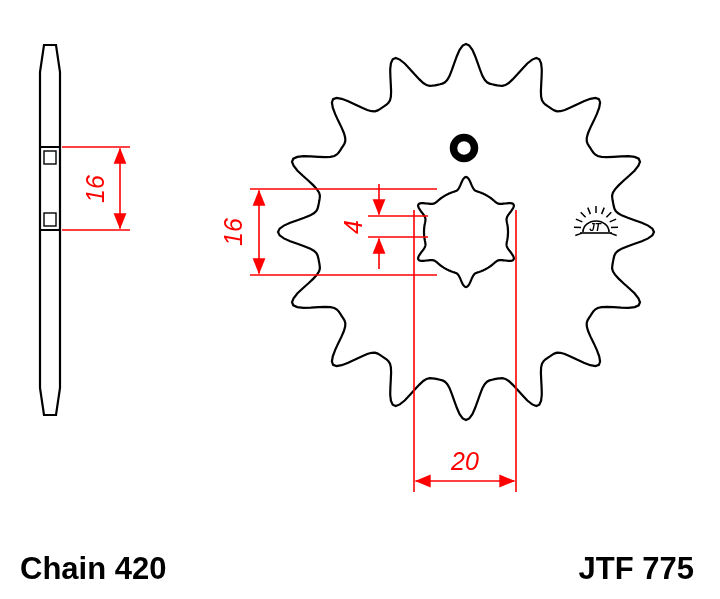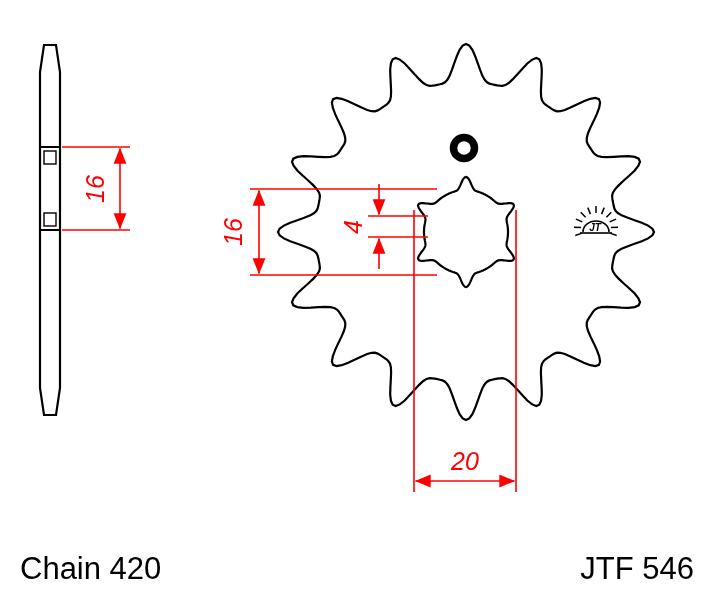--- a/index.html
+++ b/index.html
@@ -12,21 +12,21 @@
   .part{stroke:var(--ink,#000);fill:#fff;}
   .dim{stroke:var(--red,#f00);stroke-width:1.6;fill:none;}
   .dim-text{
     fill:var(--red,#f00);
     font-style:italic;
     font-size:25px;
     font-family:"Liberation Sans",sans-serif;
   }
   .caption{
     position:absolute;top:551px;
-    font-weight:normal;font-size:31px;color:#000;
+    font-weight:bold;font-size:31px;color:#000;
     font-family:"Liberation Sans",sans-serif;
     white-space:nowrap;
   }
   .caption.left{left:20px;}
   .caption.right{right:26px;}
 </style>
 </head>
 <body>
 
 <div class="canvas">
@@ -105,15 +105,15 @@
 
     <g>
       <line class="dim" x1="414" y1="210" x2="414" y2="492"></line>
       <line class="dim" x1="516" y1="210" x2="516" y2="492"></line>
       <line class="dim" x1="415.5" y1="481" x2="514.5" y2="481" marker-start="url(#arr)" marker-end="url(#arr)"></line>
       <text class="dim-text" x="465" y="470" text-anchor="middle">20</text>
     </g>
   </svg>
 
   <div class="caption left">Chain 420</div>
-  <div class="caption right">JTF 546</div>
+  <div class="caption right">JTF 775</div>
 
 </div>
 
 </body></html>

